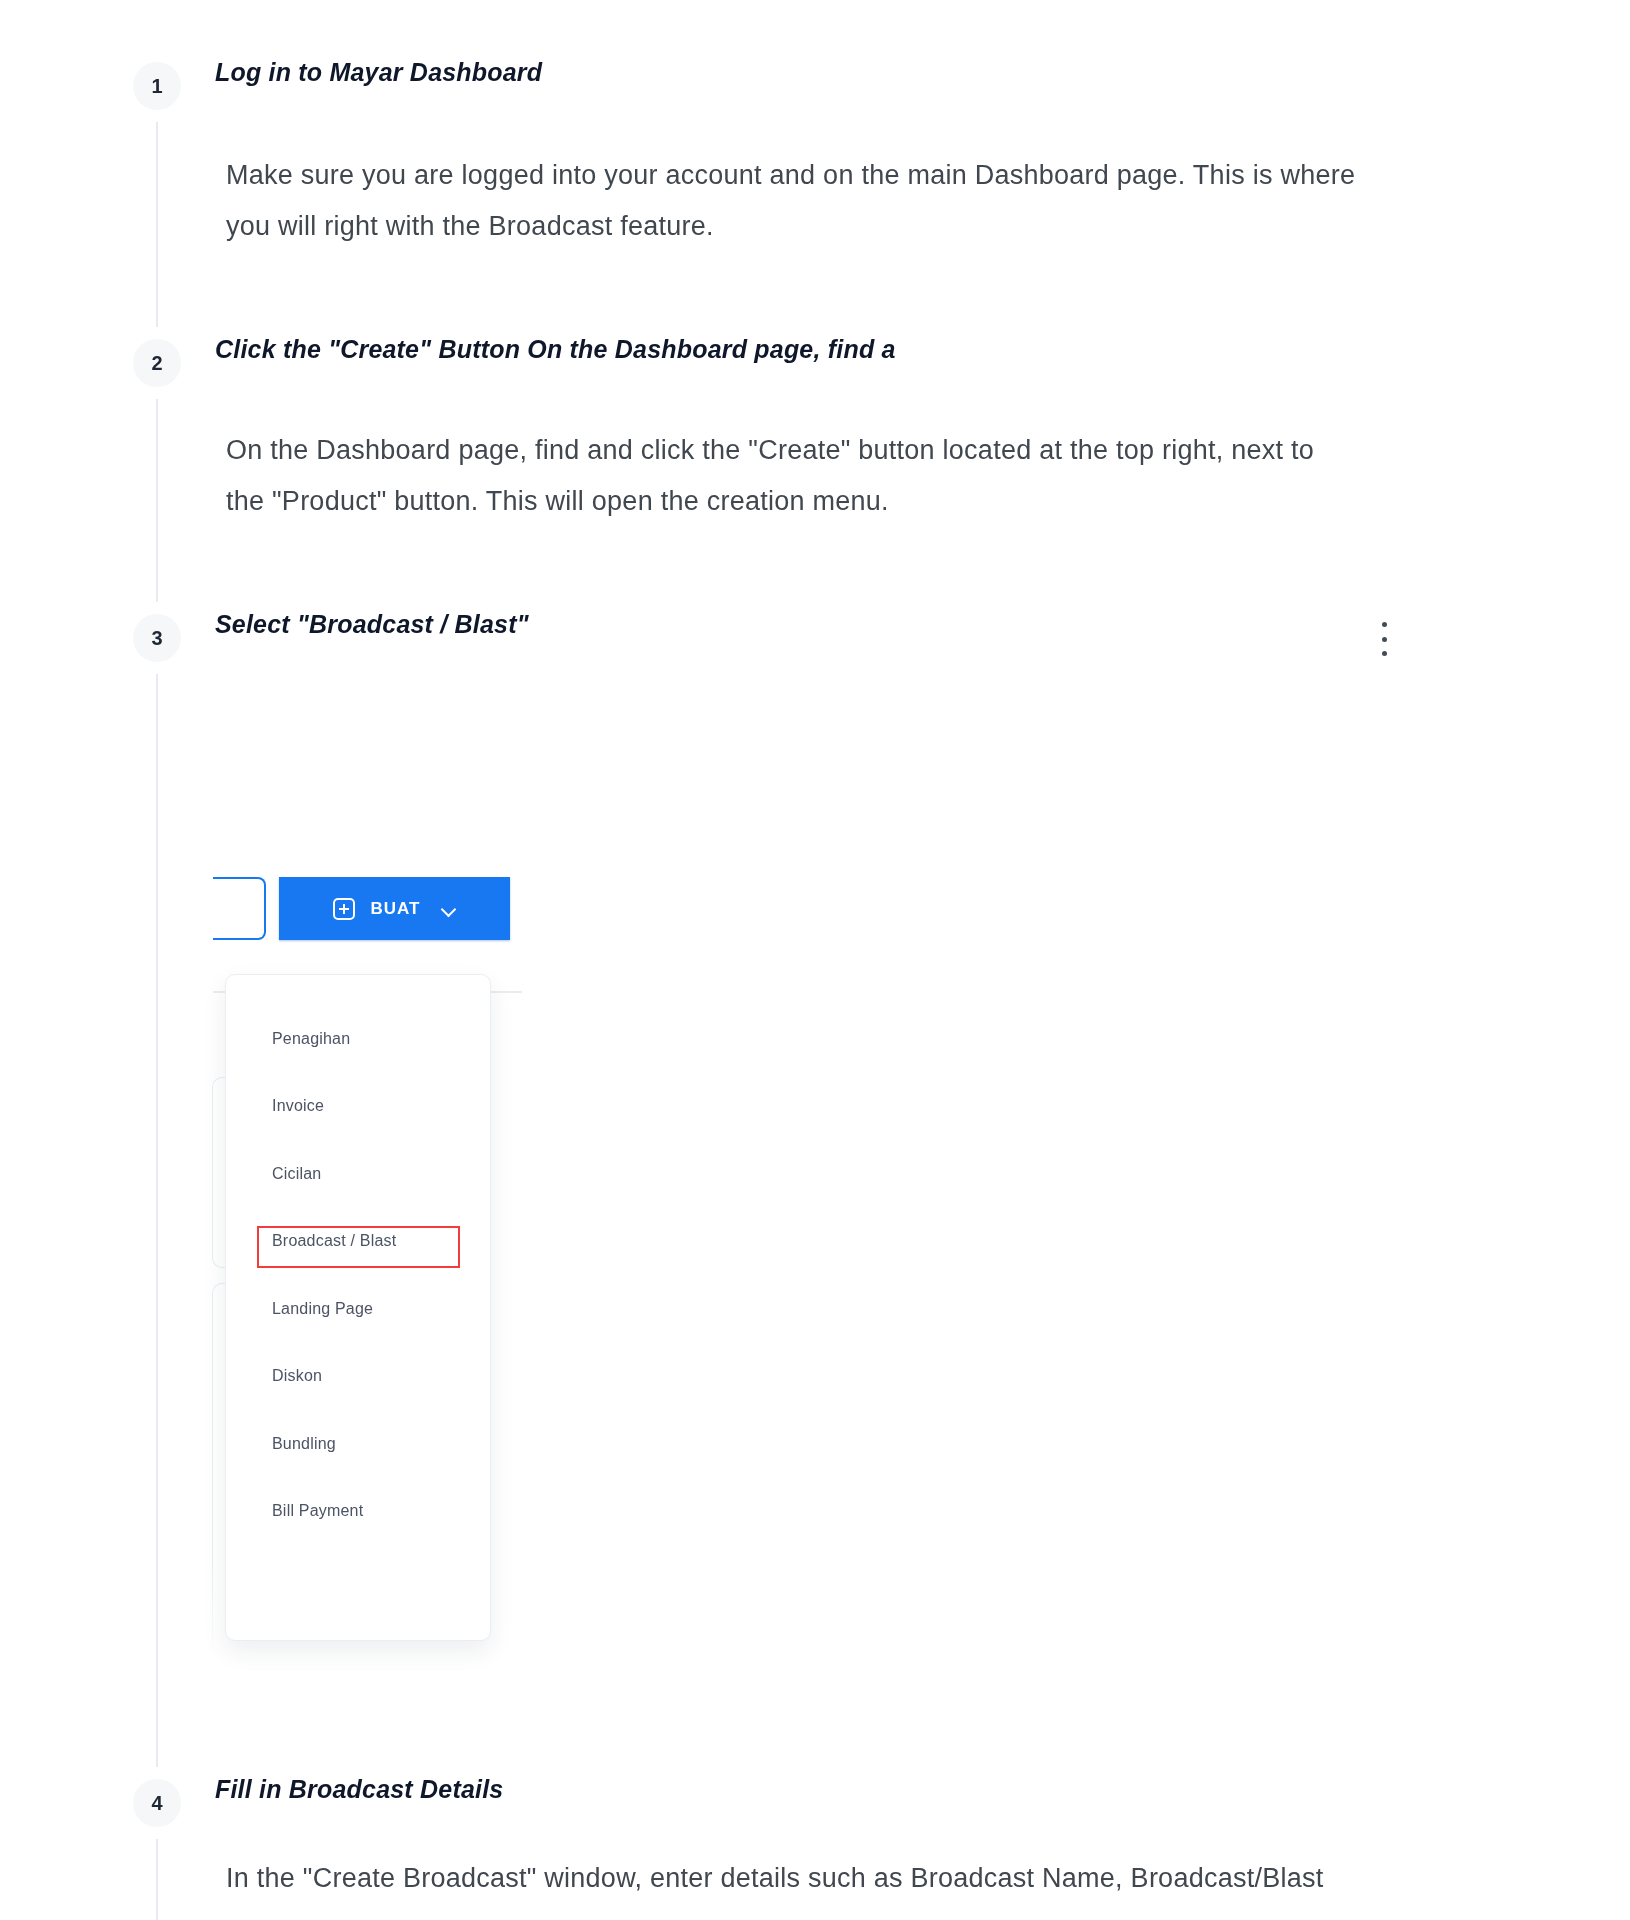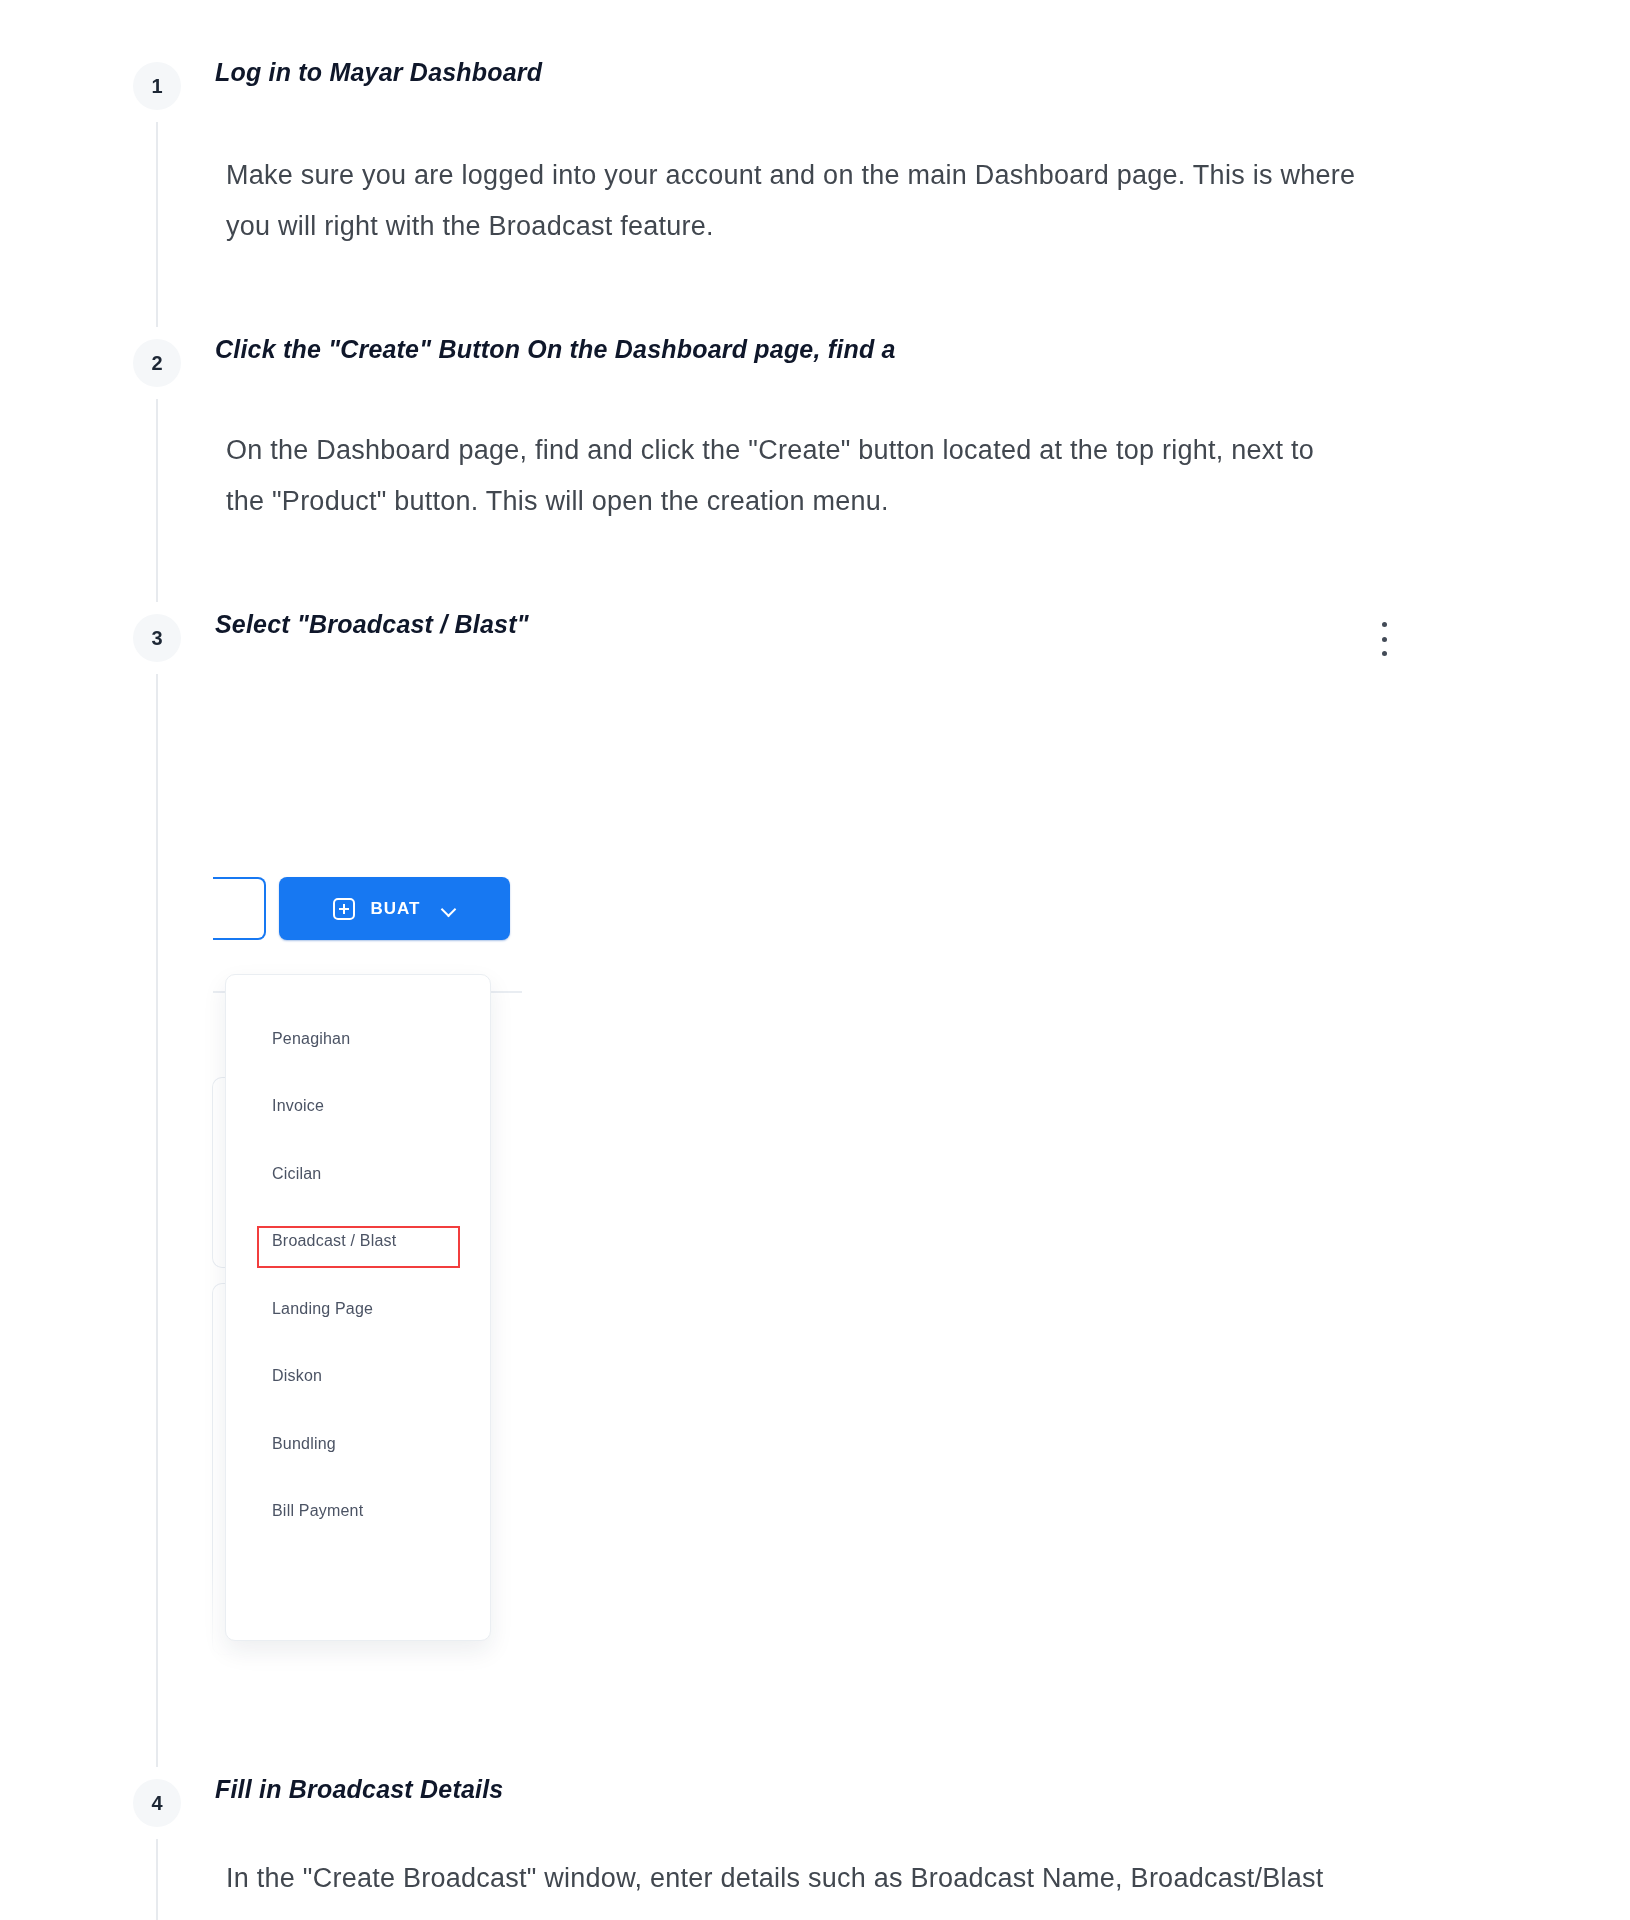--- a/index.html
+++ b/index.html
@@ -41,21 +41,21 @@
     background:linear-gradient(to bottom, rgba(255,255,255,0), #ffffff 70%);
     z-index:2;
   }
   .ghost-button {
     position:absolute; left:213px; top:877px; width:53px; height:63px;
     border:2px solid #1778f2; border-left:none;
     border-radius:0 8px 8px 0; background:#ffffff; z-index:3;
   }
   .buat-button {
     position:absolute; left:279px; top:877px; width:231px; height:63px;
-    background:#1778f2; border-radius:8px; color:#ffffff;
+    background:#1778f2; border-radius:0; color:#ffffff;
     display:flex; align-items:center; justify-content:center; gap:16px;
     z-index:3; cursor:pointer; box-shadow:0 1px 2px rgba(13,84,190,0.35);
   }
   .buat-label { font-size:17px; font-weight:700; letter-spacing:1px; }
   .plus-square {
     width:22px; height:22px; border:2px solid #ffffff; border-radius:5px;
     position:relative;
   }
   .plus-square::before, .plus-square::after {
     content:""; position:absolute; background:#ffffff;

